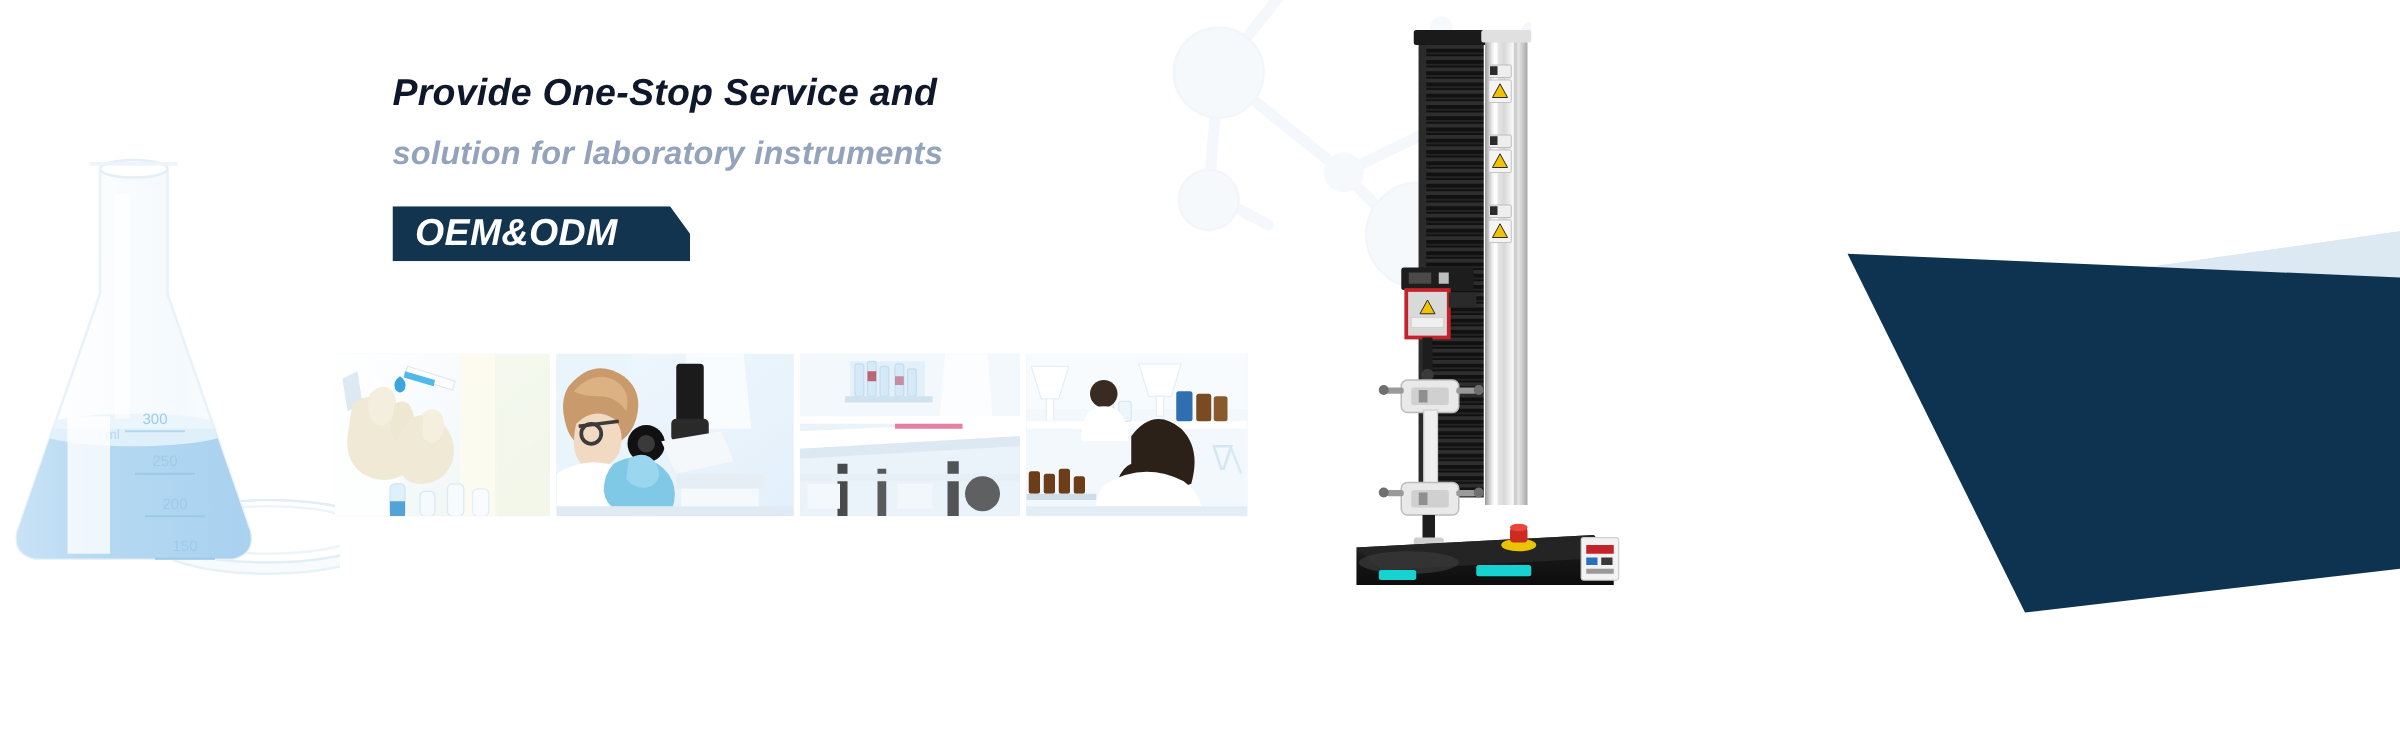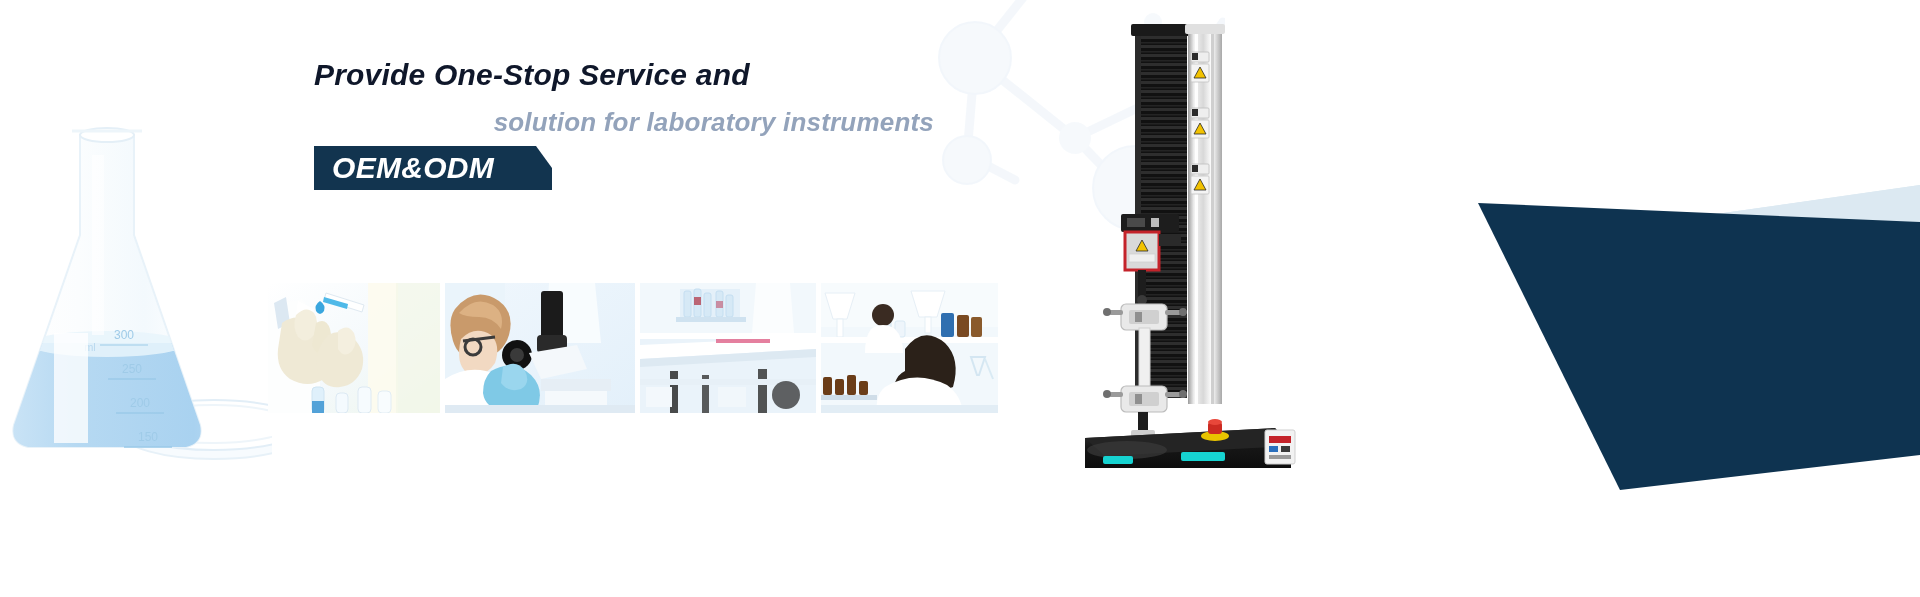--- a/index.html
+++ b/index.html
@@ -58,25 +58,24 @@
   }
   .headline-line2 {
     font-size: 26px;
     font-style: italic;
     font-weight: bold;
     color: #93a3bb;
     letter-spacing: 0.2px;
     line-height: 1.5;
     margin-top: 8px;
     white-space: nowrap;
-    text-align: right;
   }
   .badge-wrap {
     position: relative;
-    margin-top: 4px;
+    margin-top: 23px;
     width: 238px;
     height: 44px;
   }
   .badge-shape {
     position: absolute;
     left: 0;
     top: 0;
     width: 238px;
     height: 44px;
   }

